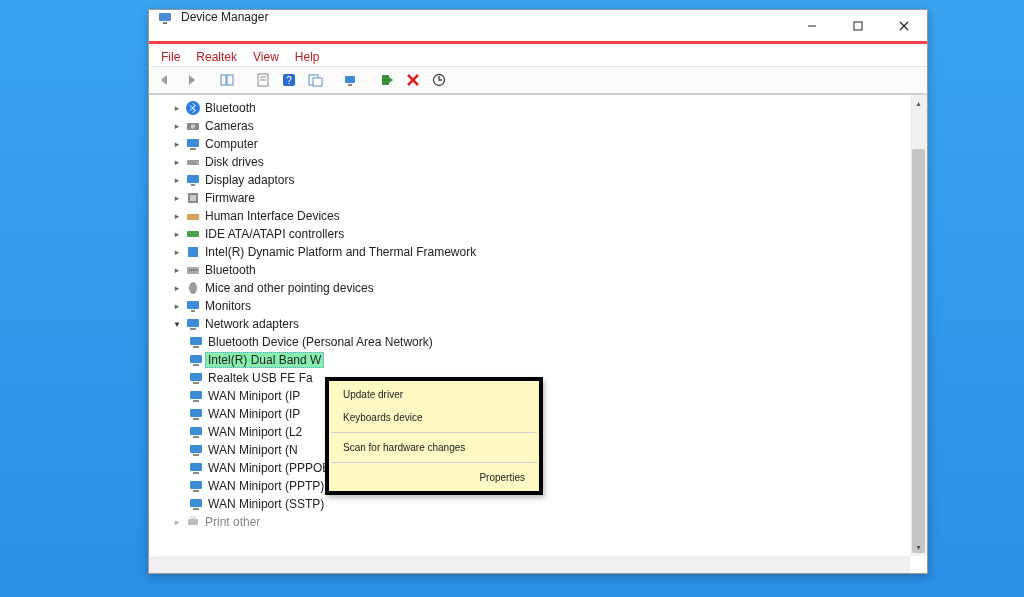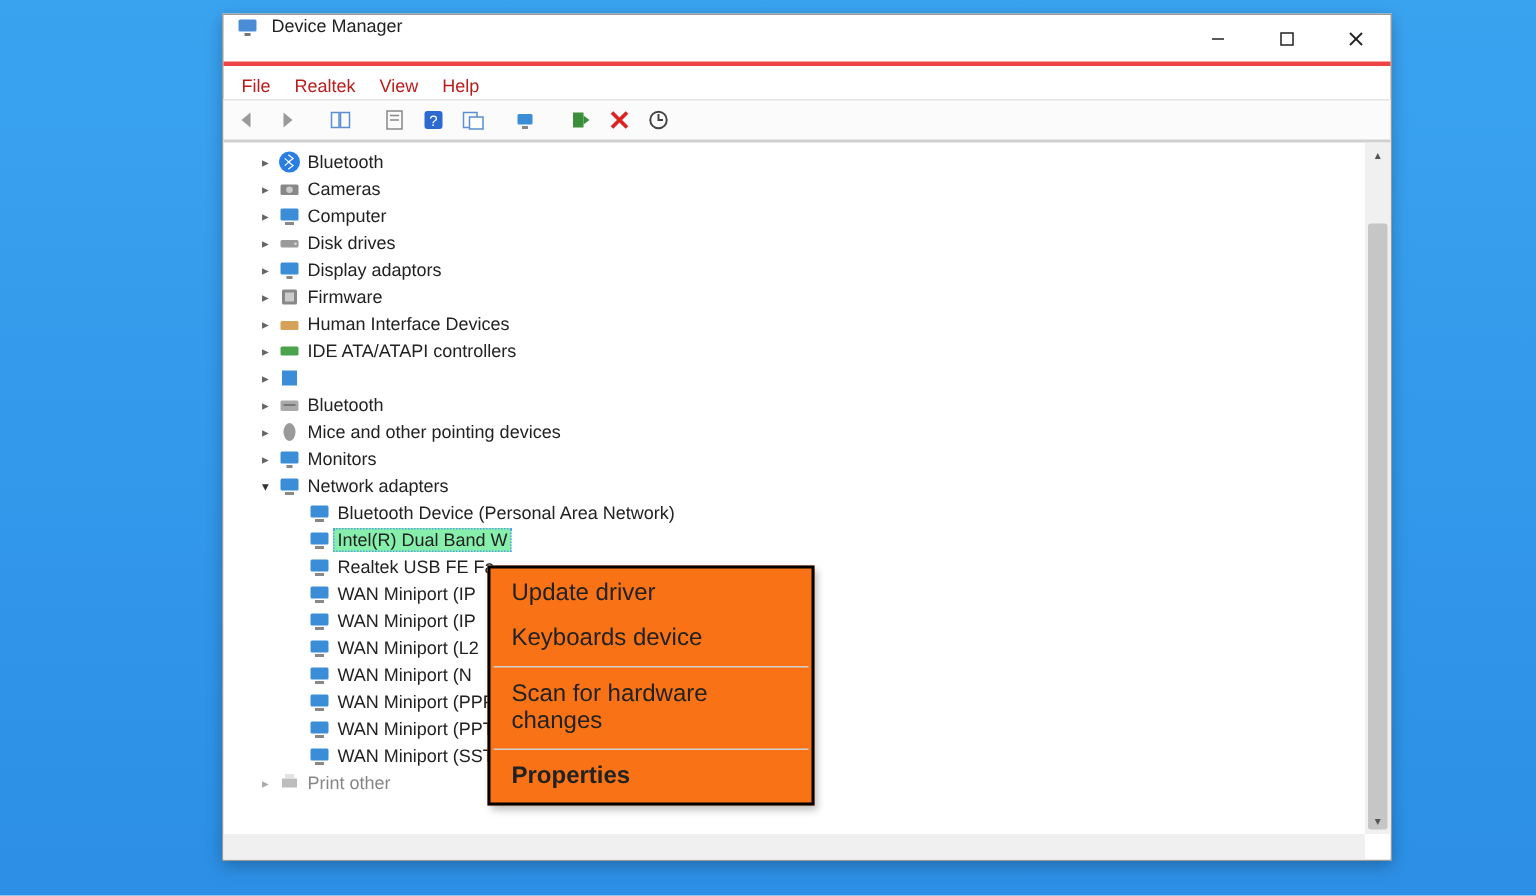--- a/index.html
+++ b/index.html
@@ -124,38 +124,38 @@
     font-size:9px;
     margin-right:2px;
     flex-shrink:0;
   }
   .chev.empty { visibility:hidden; }
   .ico { width:16px; height:16px; margin-right:4px; flex-shrink:0; display:flex;align-items:center;justify-content:center;}
   .lbl {}
   .selected { background:#86efac; border:1px dotted #5aa3e2; padding:0 2px; margin-left:-3px;}
   
   .ind1 { padding-left:22px; }
-  .ind2 { padding-left:42px; }
+  .ind2 { padding-left:25px; }
   
   .ctxmenu {
     position:absolute;
     left:325px;
     top:377px;
     width:218px;
-    background:#f97316;
-    border:2px solid #000000;
+    background:#fef9c3;
+    border:4px solid #000000;
     box-shadow:2px 3px 5px rgba(0,0,0,0.25);
-    font-size:16px;
+    font-size:10px;
     color:#222;
     padding:2px 0;
     z-index:5;
   }
   .ctxitem { padding:6px 14px; }
   .ctxsep { height:1px; background:#d2d2d2; margin:3px 2px; }
-  .ctxitem.bold { font-weight:700; }
+  .ctxitem.bold { font-weight:400;text-align:right; }
 </style>
 </head>
 <body>
 
 <div class="window">
 
   <div class="titlebar">
     <span class="app-icon">
       <svg viewBox="0 0 16 16">
           <rect x="2" y="3" width="12" height="8" rx="1" fill="#4a8dd6"></rect>
@@ -337,20 +337,21 @@
           </span>
           <span class="lbl">IDE ATA/ATAPI controllers</span>
         </div>
       <div class="tree-row ind1">
           <span class="chev">▸</span>
           <span class="ico">
             <svg viewBox="0 0 16 16">
               <rect x="3" y="3" width="10" height="10" fill="#3a8dd6"></rect>
             </svg>
           </span>
+          <span class="lbl">Intel(R) Dynamic Platform and Thermal Framework</span>
         </div>
       <div class="tree-row ind1">
           <span class="chev">▸</span>
           <span class="ico">
             <svg viewBox="0 0 16 16">
               <rect x="2" y="5" width="12" height="7" rx="1" fill="#aaa"></rect>
               <line x1="4" y1="8" x2="12" y2="8" stroke="#666"></line>
             </svg>
           </span>
           <span class="lbl">Bluetooth</span>

